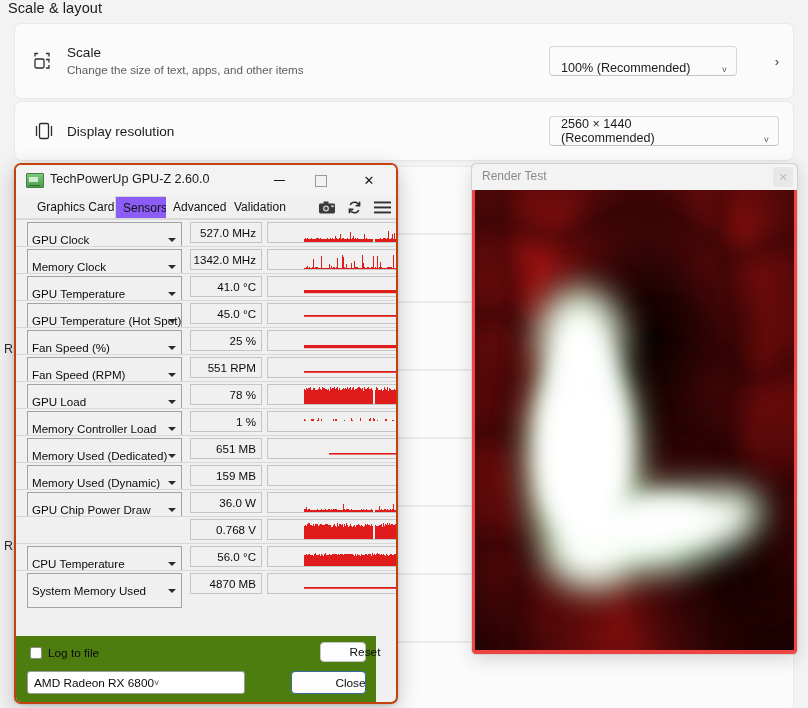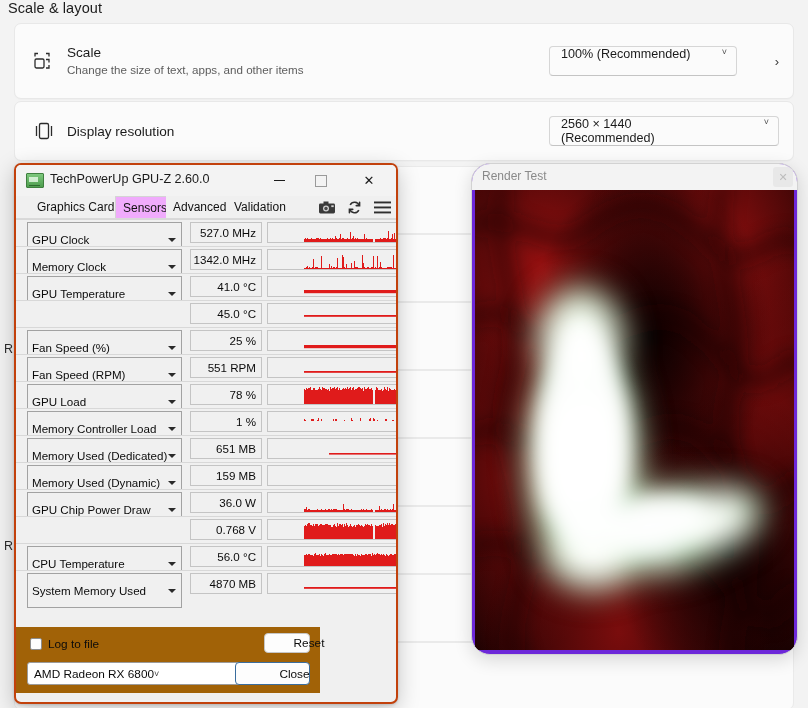--- a/index.html
+++ b/index.html
@@ -25,21 +25,21 @@
     position:absolute;left:16px;top:50%;transform:translateY(-50%);
     width:26px;height:26px;color:#2b2b2b;
   }
   .card-txt{position:absolute;left:52px;top:50%;transform:translateY(-50%);}
   .card-h{font-size:13.6px;color:#1b1b1b;line-height:17px;}
   .card-s{font-size:11.6px;color:#5d5d5d;line-height:16px;margin-top:1px;}
   .combo-w11{
     position:absolute;top:50%;transform:translateY(-50%);
     height:30px;border:1px solid #d6d6d6;border-bottom-color:#c4c4c4;
     border-radius:4px;background:#fbfbfb;
-    display:flex;align-items:flex-start;justify-content:space-between;
+    display:flex;align-items:flex-end;justify-content:space-between;
     padding:0 9px 0 11px;font-size:12.6px;color:#1b1b1b;box-sizing:border-box;
   }
   .chev{font-size:9px;color:#4a4a4a;margin-left:10px;}
   .chev-right{
     position:absolute;right:14px;top:50%;transform:translateY(-50%);
     font-size:13px;color:#3a3a3a;
   }
   
   .bgrow{
     position:absolute;left:14px;right:14px;height:62px;
@@ -93,21 +93,21 @@
   .gz-tabs{
     position:absolute;left:0;top:31px;width:100%;height:22px;
     background:#f0f0f0;
   }
   .tab{
     position:absolute;top:0;height:22px;padding:0 7px;
     display:flex;align-items:center;font-size:12px;color:#111;
     background:#f0f0f0;cursor:default;
   }
   .tab.active{
-    background:#f0abfc;
+    background:#8b5cf6;
     border-left:1px solid #d4d4d4;border-right:1px solid #d4d4d4;
     border-top:1px solid #d4d4d4;
   }
   .toolico{
     position:absolute;top:3px;height:16px;display:flex;align-items:center;cursor:default;
   }
   .gz-sep{
     position:absolute;left:0;top:53px;width:100%;height:1px;background:#d9d9d9;
   }
 
@@ -137,21 +137,21 @@
     display:flex;align-items:center;justify-content:flex-end;
     padding-right:5px;white-space:nowrap;
   }
   .graph{
     position:absolute;left:251px;top:3px;width:137px;height:21px;
     background:#f0f0f0;border:1px solid #c4c4c4;border-right:none;
     box-sizing:border-box;overflow:hidden;
   }
   .graph svg{display:block;}
 
-  .gz-footer{position:absolute;left:0;bottom:9px;width:304px;height:66px;background:#a16207;}
+  .gz-footer{position:absolute;left:0;bottom:0;width:360px;height:66px;background:#4d7c0f;}
   .chk-wrap{position:absolute;left:14px;top:10px;display:flex;align-items:center;cursor:default;}
   .chkbox{
     width:12px;height:12px;border:1px solid #8d8d8d;background:#fdfdfd;border-radius:2px;
     box-sizing:border-box;
   }
   .chk-lbl{font-size:11.8px;color:#0b0b0b;margin-left:6px;}
   .btn{
     position:absolute;display:flex;align-items:center;justify-content:center;
     border-radius:4px;font-size:11.8px;color:#0b0b0b;cursor:default;box-sizing:border-box;padding-left:44px;
   }
@@ -161,22 +161,22 @@
     position:absolute;left:11px;bottom:8px;width:218px;height:23px;
     background:#ffffff;border:1px solid #9b9b9b;border-radius:3px;box-sizing:border-box;
     display:flex;align-items:center;padding:0 6px 0 6px;
     font-size:11.8px;color:#0b0b0b;
   }
   .gpu-combo .cv{font-size:9px;color:#3c3c3c;}
 
   
   #rendertest{
     position:absolute;left:471px;top:163px;width:325px;height:490px;
-    background:#6d28d9;
-    border:1px solid #d2d2d2;border-radius:19px;
+    background:#ef4444;
+    border:1px solid #d2d2d2;border-radius:5px;
     box-shadow:0 5px 18px rgba(0,0,0,.14);
     overflow:hidden;
   }
   .rt-title{
     position:absolute;left:0;top:0;width:100%;height:26px;background:#f3f3f3;
   }
   .rt-name{position:absolute;left:10px;top:5px;font-size:12px;color:#8a8a8a;}
   .rt-close{
     position:absolute;right:4px;top:3px;width:20px;height:20px;
     background:#e8e8e8;border-radius:3px;
@@ -522,20 +522,24 @@
         </div>
         <div class="val">41.0 °C</div>
         <div class="graph">
           <svg width="135" height="19" viewBox="0 0 135 19">
             <rect x="36" y="13" width="99" height="3.2" fill="#e01b1b"></rect>
           </svg>
         </div>
       </div>
       <div class="srow">
         <div class="rowline"></div>
+        <div class="sel">
+          <span>GPU Temperature (Hot Spot)</span>
+          <span class="arw"></span>
+        </div>
         <div class="val">45.0 °C</div>
         <div class="graph">
           <svg width="135" height="19" viewBox="0 0 135 19">
             <rect x="36" y="11" width="99" height="1.8" fill="#e01b1b"></rect>
           </svg>
         </div>
       </div>
       <div class="srow">
         <div class="rowline"></div>
         <div class="sel">

